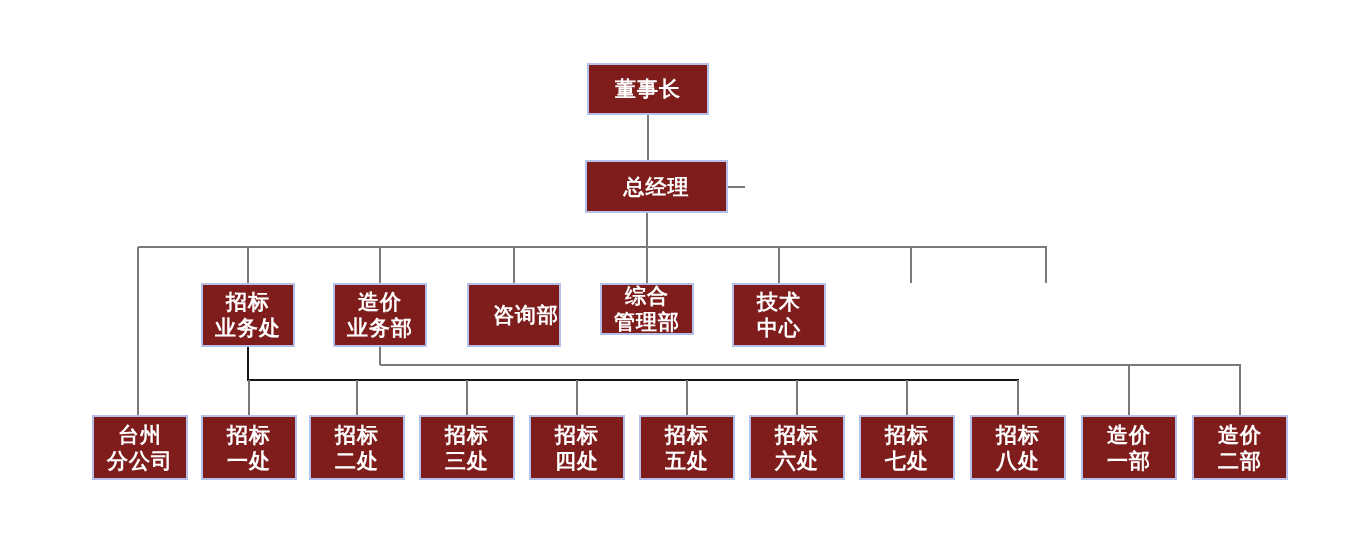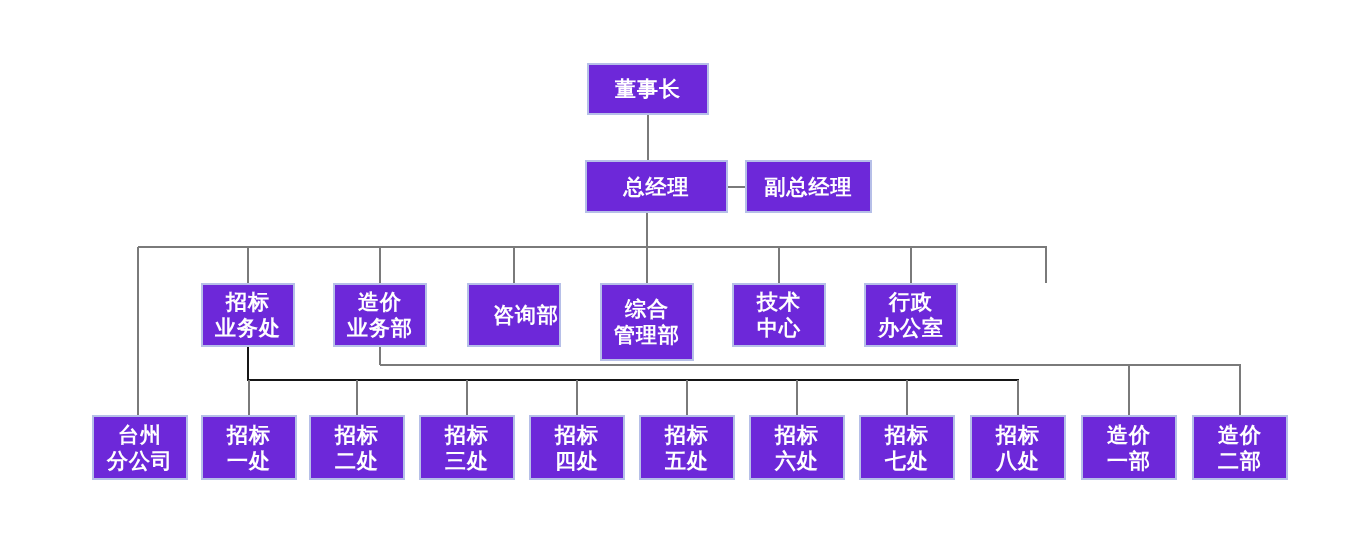--- a/index.html
+++ b/index.html
@@ -14,21 +14,21 @@
     overflow: hidden;
     font-family: "Liberation Sans", "DejaVu Sans", sans-serif;
   }
   .canvas {
     position: absolute;
     inset: 0;
     background: #ffffff;
   }
   .box {
     position: absolute;
-    background: #6d28d9;
+    background: #7f1d1d;
     border: 2px solid #b6bfe8;
     box-sizing: border-box;
     color: #ffffff;
     font-weight: 700;
     font-size: 21px;
     line-height: 26px;
     letter-spacing: 1px;
     display: flex;
     flex-direction: column;
     align-items: center;
@@ -86,47 +86,40 @@
   <div class="line vline" style="left:1128px; top:365px; height:50px;"></div>
   <div class="line vline" style="left:1239px; top:365px; height:50px;"></div>
 
   <div class="box" style="left:587px; top:63px; width:122px; height:52px;">
     <div>董事长</div>
   </div>
 
   <div class="box" style="left:585px; top:160px; width:143px; height:53px;">
     <div>总经理</div>
   </div>
-  <div class="box" style="left:745px; top:160px; width:127px; height:53px;">
-    <div>副总经理</div>
-  </div>
 
   <div class="box" style="left:201px; top:283px; width:94px; height:64px;">
     <div>招标</div>
     <div>业务处</div>
   </div>
   <div class="box" style="left:333px; top:283px; width:94px; height:64px;">
     <div>造价</div>
     <div>业务部</div>
   </div>
   <div class="box" style="left:467px; top:283px; width:94px; height:64px;padding-left:24px;">
     <div>咨询部</div>
     <div></div>
   </div>
-  <div class="box" style="left:600px; top:283px; width:94px; height:78px;">
+  <div class="box" style="left:600px; top:283px; width:94px; height:52px;">
     <div>综合</div>
     <div>管理部</div>
   </div>
   <div class="box" style="left:732px; top:283px; width:94px; height:64px;text-align:center;">
     <div>技术</div>
     <div>中心</div>
-  </div>
-  <div class="box" style="left:864px; top:283px; width:94px; height:64px;">
-    <div>行政</div>
-    <div>办公室</div>
   </div>
 
   <div class="box" style="left:92px; top:415px; width:96px; height:65px;">
     <div>台州</div>
     <div>分公司</div>
   </div>
   <div class="box" style="left:201px; top:415px; width:96px; height:65px;">
     <div>招标</div>
     <div>一处</div>
   </div>

